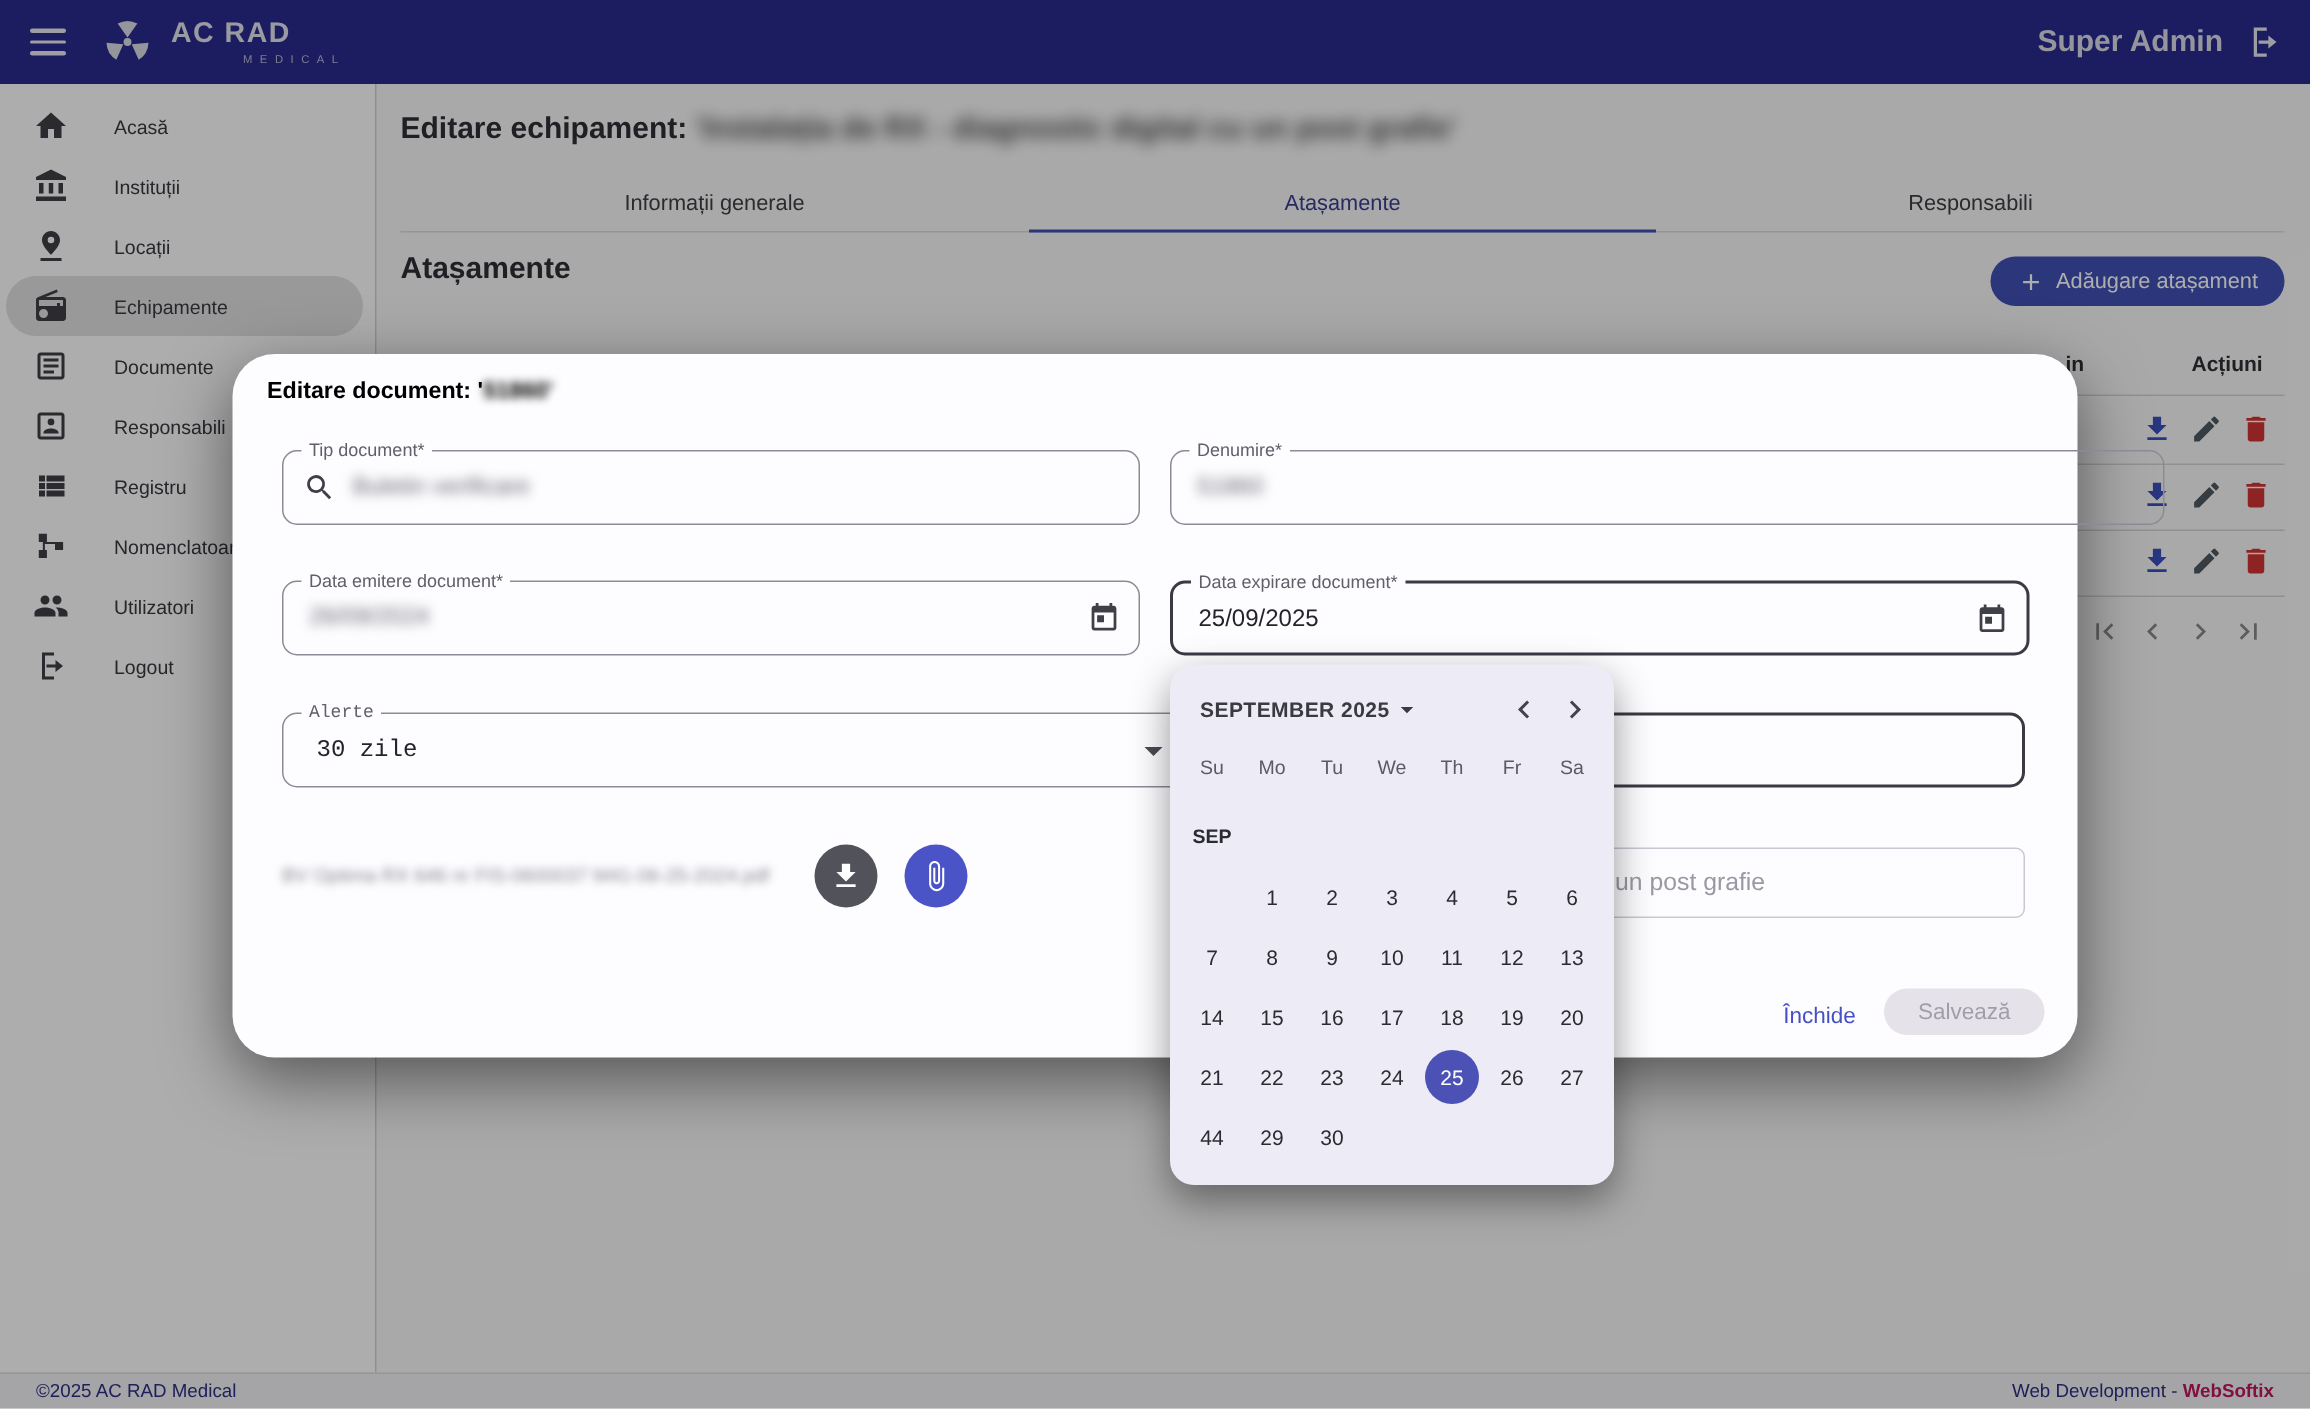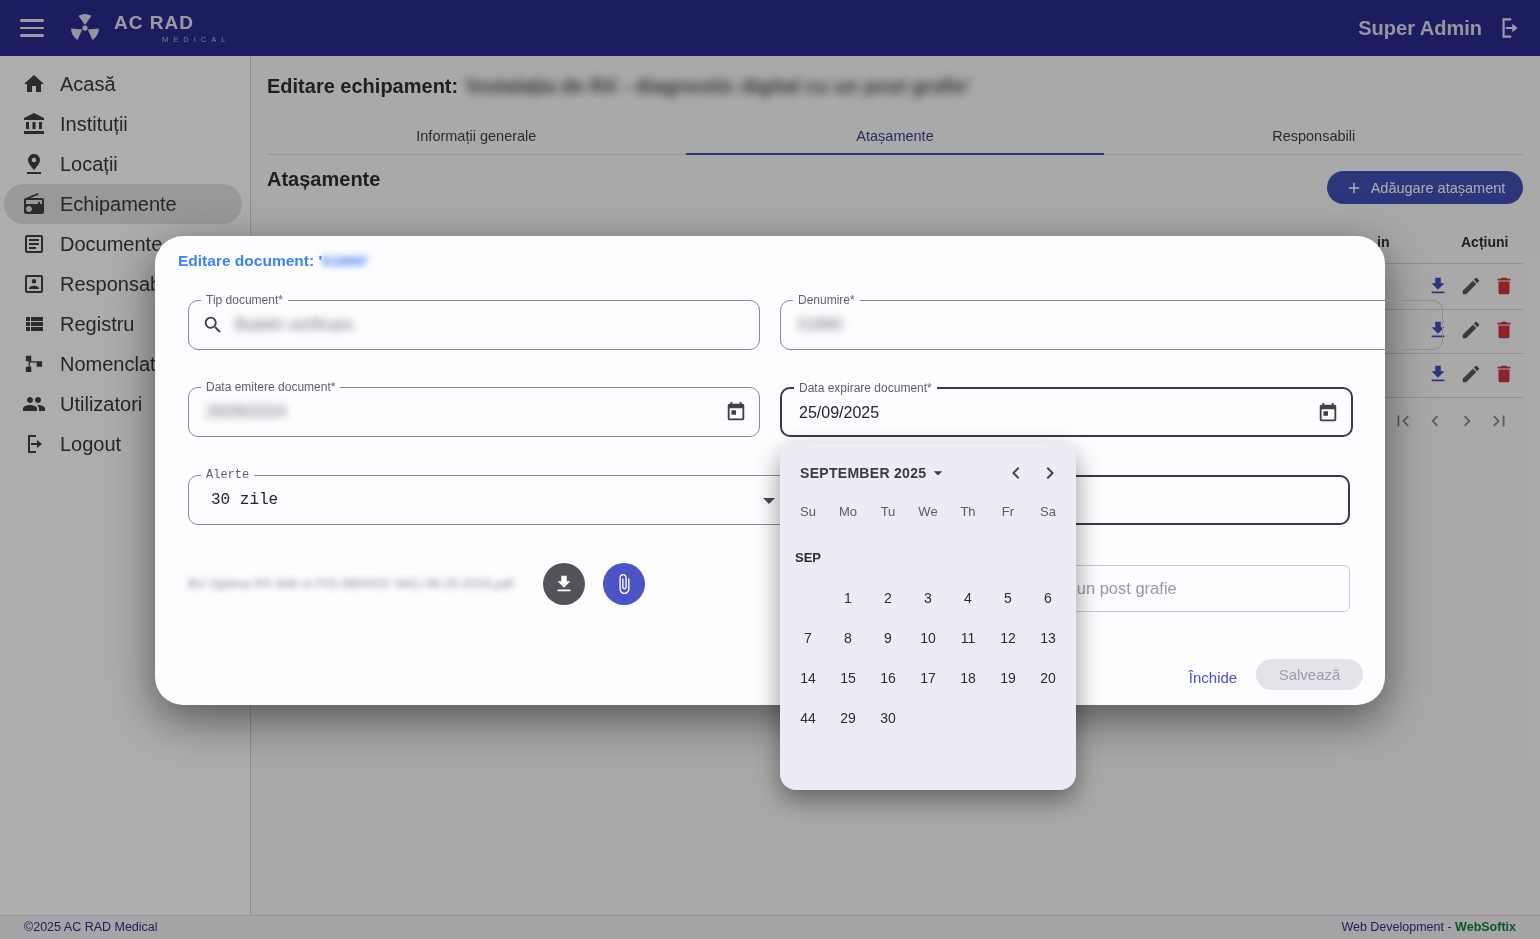--- a/index.html
+++ b/index.html
@@ -19,21 +19,21 @@
   .brandtxt .b2 { color:#b9b9d6; font-size:7.5px; letter-spacing:5px; margin-top:4px;margin-left:48px; }
   .topbar-right { position:absolute; right:18px; top:0; height:56px; display:flex; align-items:center; gap:14px;font-weight:bold; }
   .username { color:#dcdce8; font-size:20px; }
 
   
   .sidebar { position:absolute; left:0; top:56px; width:251px; height:859px; background:#ffffff;
              border-right:1px solid #d2d2d2; padding-top:8px; z-index:1; }
   .nav-item { position:relative; height:40px; display:flex; align-items:center; margin:0 8px 0 4px;
               border-radius:20px; cursor:pointer; color:#383840; }
   .nav-item svg { margin-left:18px; flex:0 0 auto; fill:#3f3f46; }
-  .nav-item .lbl { margin-left:14px; font-size:20px; white-space:nowrap; }
+  .nav-item .lbl { margin-left:30px; font-size:13px; white-space:nowrap; }
   .nav-item.active { background:#e2e2e2; }
 
   
   .content { position:absolute; left:252px; top:56px; width:1288px; height:859px; background:#fafafa; z-index:1; }
   .page-title { position:absolute; left:15px; top:19px; font-size:20px; font-weight:bold; color:#2f2f36; white-space:nowrap; }
   .tabs { position:absolute; left:15px; top:63px; width:1256px; height:36px; display:flex;
           border-bottom:1px solid #dcdcdc; }
   .tab { flex:1; text-align:center; font-size:14.5px; font-weight:500; color:#3f3f46; line-height:34px;
          cursor:pointer; position:relative; }
   .tab.active { color:#3a3f8f; }
@@ -50,29 +50,29 @@
   .row-actions { position:absolute; width:100px; height:24px; display:flex; gap:11px; }
   .row-actions svg { cursor:pointer; }
   .pager { position:absolute; left:1140px; top:354px; display:flex; gap:10px; }
   .pager svg { fill:#8a8a8a; cursor:pointer; }
 
   
   .footer { position:absolute; left:0; top:915px; width:1540px; height:24px; background:#f4f4f6;
             border-top:1px solid #dddde2; z-index:1; font-size:12.5px; line-height:23px; color:#2e2e85; }
   .footer .fl { position:absolute; left:24px; }
   .footer .fr { position:absolute; right:24px; }
-  .footer .fr b { color:#15803d; }
+  .footer .fr b { color:#be185d; }
 
   
   .overlay { position:absolute; inset:0; background:rgba(0,0,0,0.32); z-index:50; }
 
   
   .dialog { position:absolute; left:155px; top:236px; width:1230px; height:469px; background:#fdfcfe;
             border-radius:28px; box-shadow:0 14px 45px rgba(0,0,0,.5); z-index:60; }
-  .dlg-title { position:absolute; left:23px; top:16px; font-size:15.5px; font-weight:bold; color:#3b82f6; }
+  .dlg-title { position:absolute; left:23px; top:16px; font-size:15.5px; font-weight:bold; color:#000000; }
 
   .field { position:absolute; height:50px; border:1px solid #8b8b95; border-radius:10px; background:transparent; }
   .field.focused { border:2px solid #3a3a44; }
   .field .flabel { position:absolute; top:-8px; left:12px; background:#fdfcfe; padding:0 5px;
                    font-size:12px; color:#60606b; white-space:nowrap; }
   .field .fvalue { position:absolute; left:17px; top:0; line-height:48px; font-size:16px; color:#23232b; white-space:nowrap; }
   .field .fvalue.with-icon { left:46px; }
   .field .lead-icon { position:absolute; left:13px; top:13px; fill:#3f3f48; }
   .field .trail-icon { position:absolute; right:12px; top:13px; fill:#3f3f48; cursor:pointer; }
   .field .caret { position:absolute; right:16px; top:22px; width:0; height:0;
@@ -449,20 +449,43 @@
           </div>
           <div class="cal-cell">
             <span class="pip">19</span>
           </div>
           <div class="cal-cell">
             <span class="pip">20</span>
           </div>
         </div>
         <div class="cal-row">
           <div class="cal-cell">
+            <span class="pip">21</span>
+          </div>
+          <div class="cal-cell">
+            <span class="pip">22</span>
+          </div>
+          <div class="cal-cell">
+            <span class="pip">23</span>
+          </div>
+          <div class="cal-cell">
+            <span class="pip">24</span>
+          </div>
+          <div class="cal-cell selected">
+            <span class="pip">25</span>
+          </div>
+          <div class="cal-cell">
+            <span class="pip">26</span>
+          </div>
+          <div class="cal-cell">
+            <span class="pip">27</span>
+          </div>
+        </div>
+        <div class="cal-row">
+          <div class="cal-cell">
             <span class="pip">44</span>
           </div>
           <div class="cal-cell">
             <span class="pip">29</span>
           </div>
           <div class="cal-cell">
             <span class="pip">30</span>
           </div>
           <div class="cal-cell"></div>
           <div class="cal-cell"></div>

